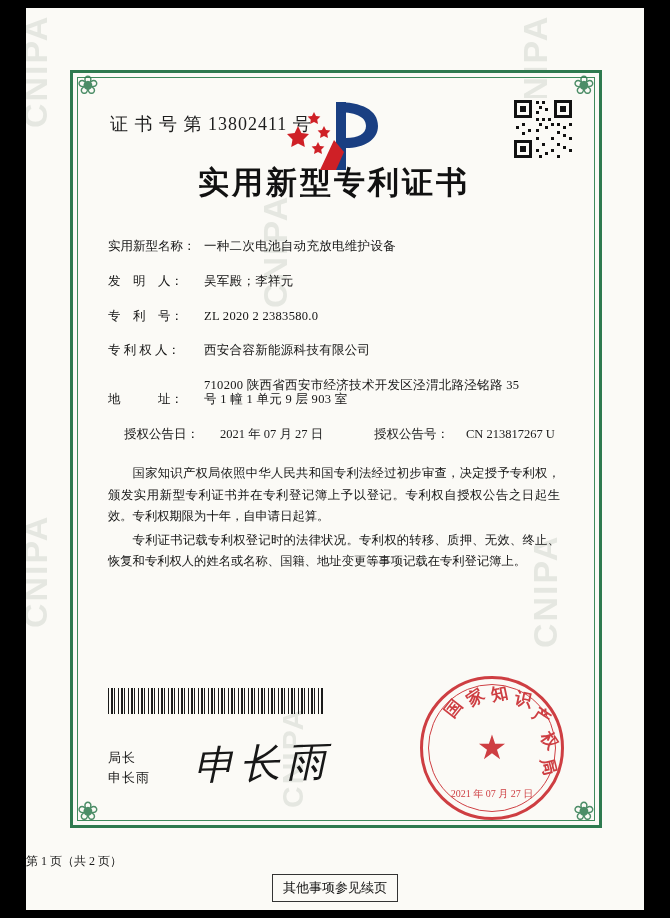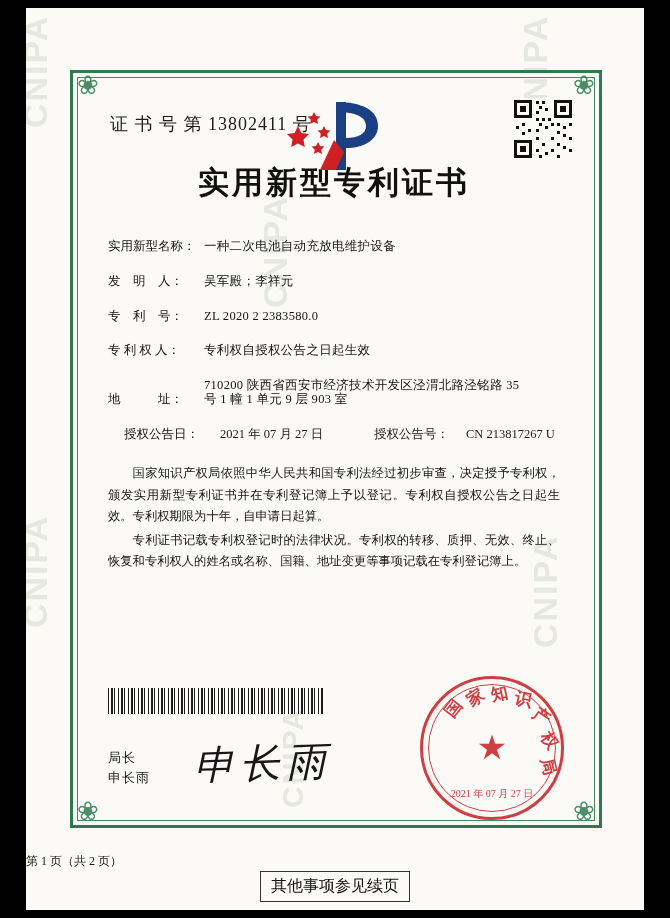--- a/index.html
+++ b/index.html
@@ -256,21 +256,21 @@
     color: #1b1b1b;
   }
 
   .footer-note {
     position: absolute;
     left: 50%;
     transform: translateX(-50%);
     bottom: 8px;
     border: 1px solid #333;
     padding: 4px 10px;
-    font-size: 16px;
+    font-size: 13px;
     color: #111;
     background: #fbfaf6;
   }
 </style>
 </head>
 <body>
 
 <div id="page">
 
   <div class="doc-page">
@@ -371,21 +371,21 @@
         </div>
 
         <div class="field-row">
           <div class="field-label">专　利　号：</div>
           <div class="field-value">ZL 2020 2 2383580.0</div>
         </div>
 
 
         <div class="field-row">
           <div class="field-label">专 利 权 人：</div>
-          <div class="field-value">专利权自授权公告之日起生效</div>
+          <div class="field-value">西安合容新能源科技有限公司</div>
         </div>
 
         <div class="field-row">
           <div class="field-label">地　　　址：</div>
           <div class="field-value">
             <span>710200  陕西省西安市经济技术开发区泾渭北路泾铭路 35</span>
             <span class="line2">号 1 幢 1 单元 9 层 903 室</span>
           </div>
         </div>
 

